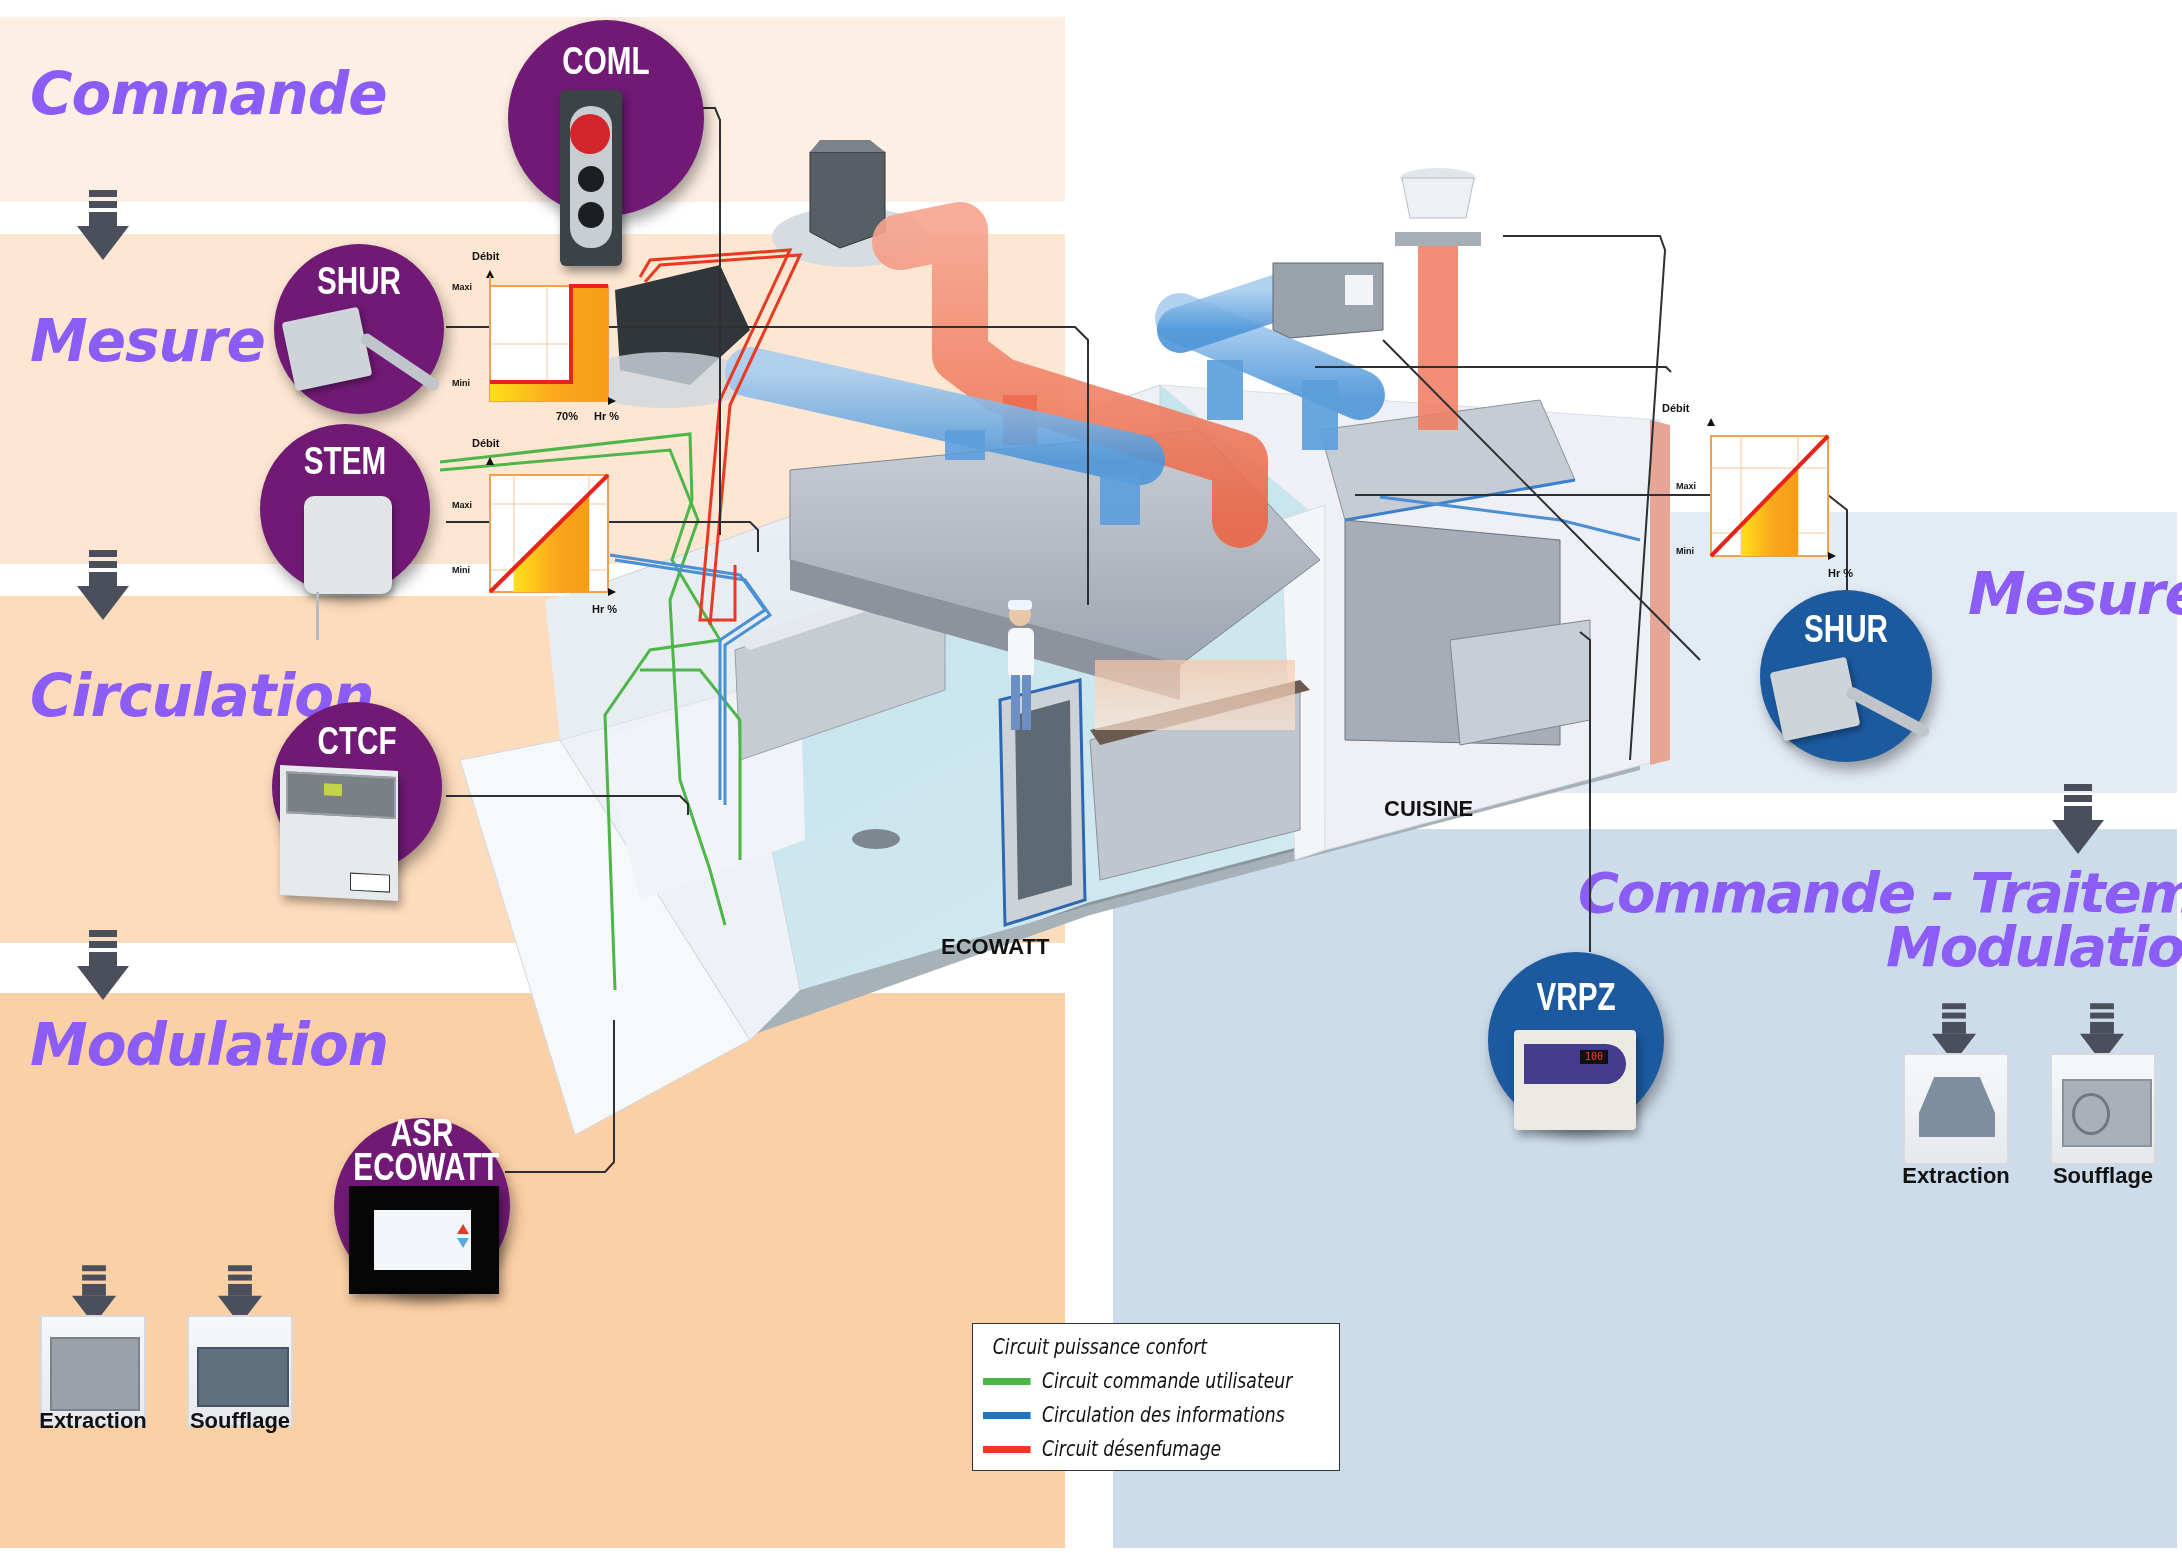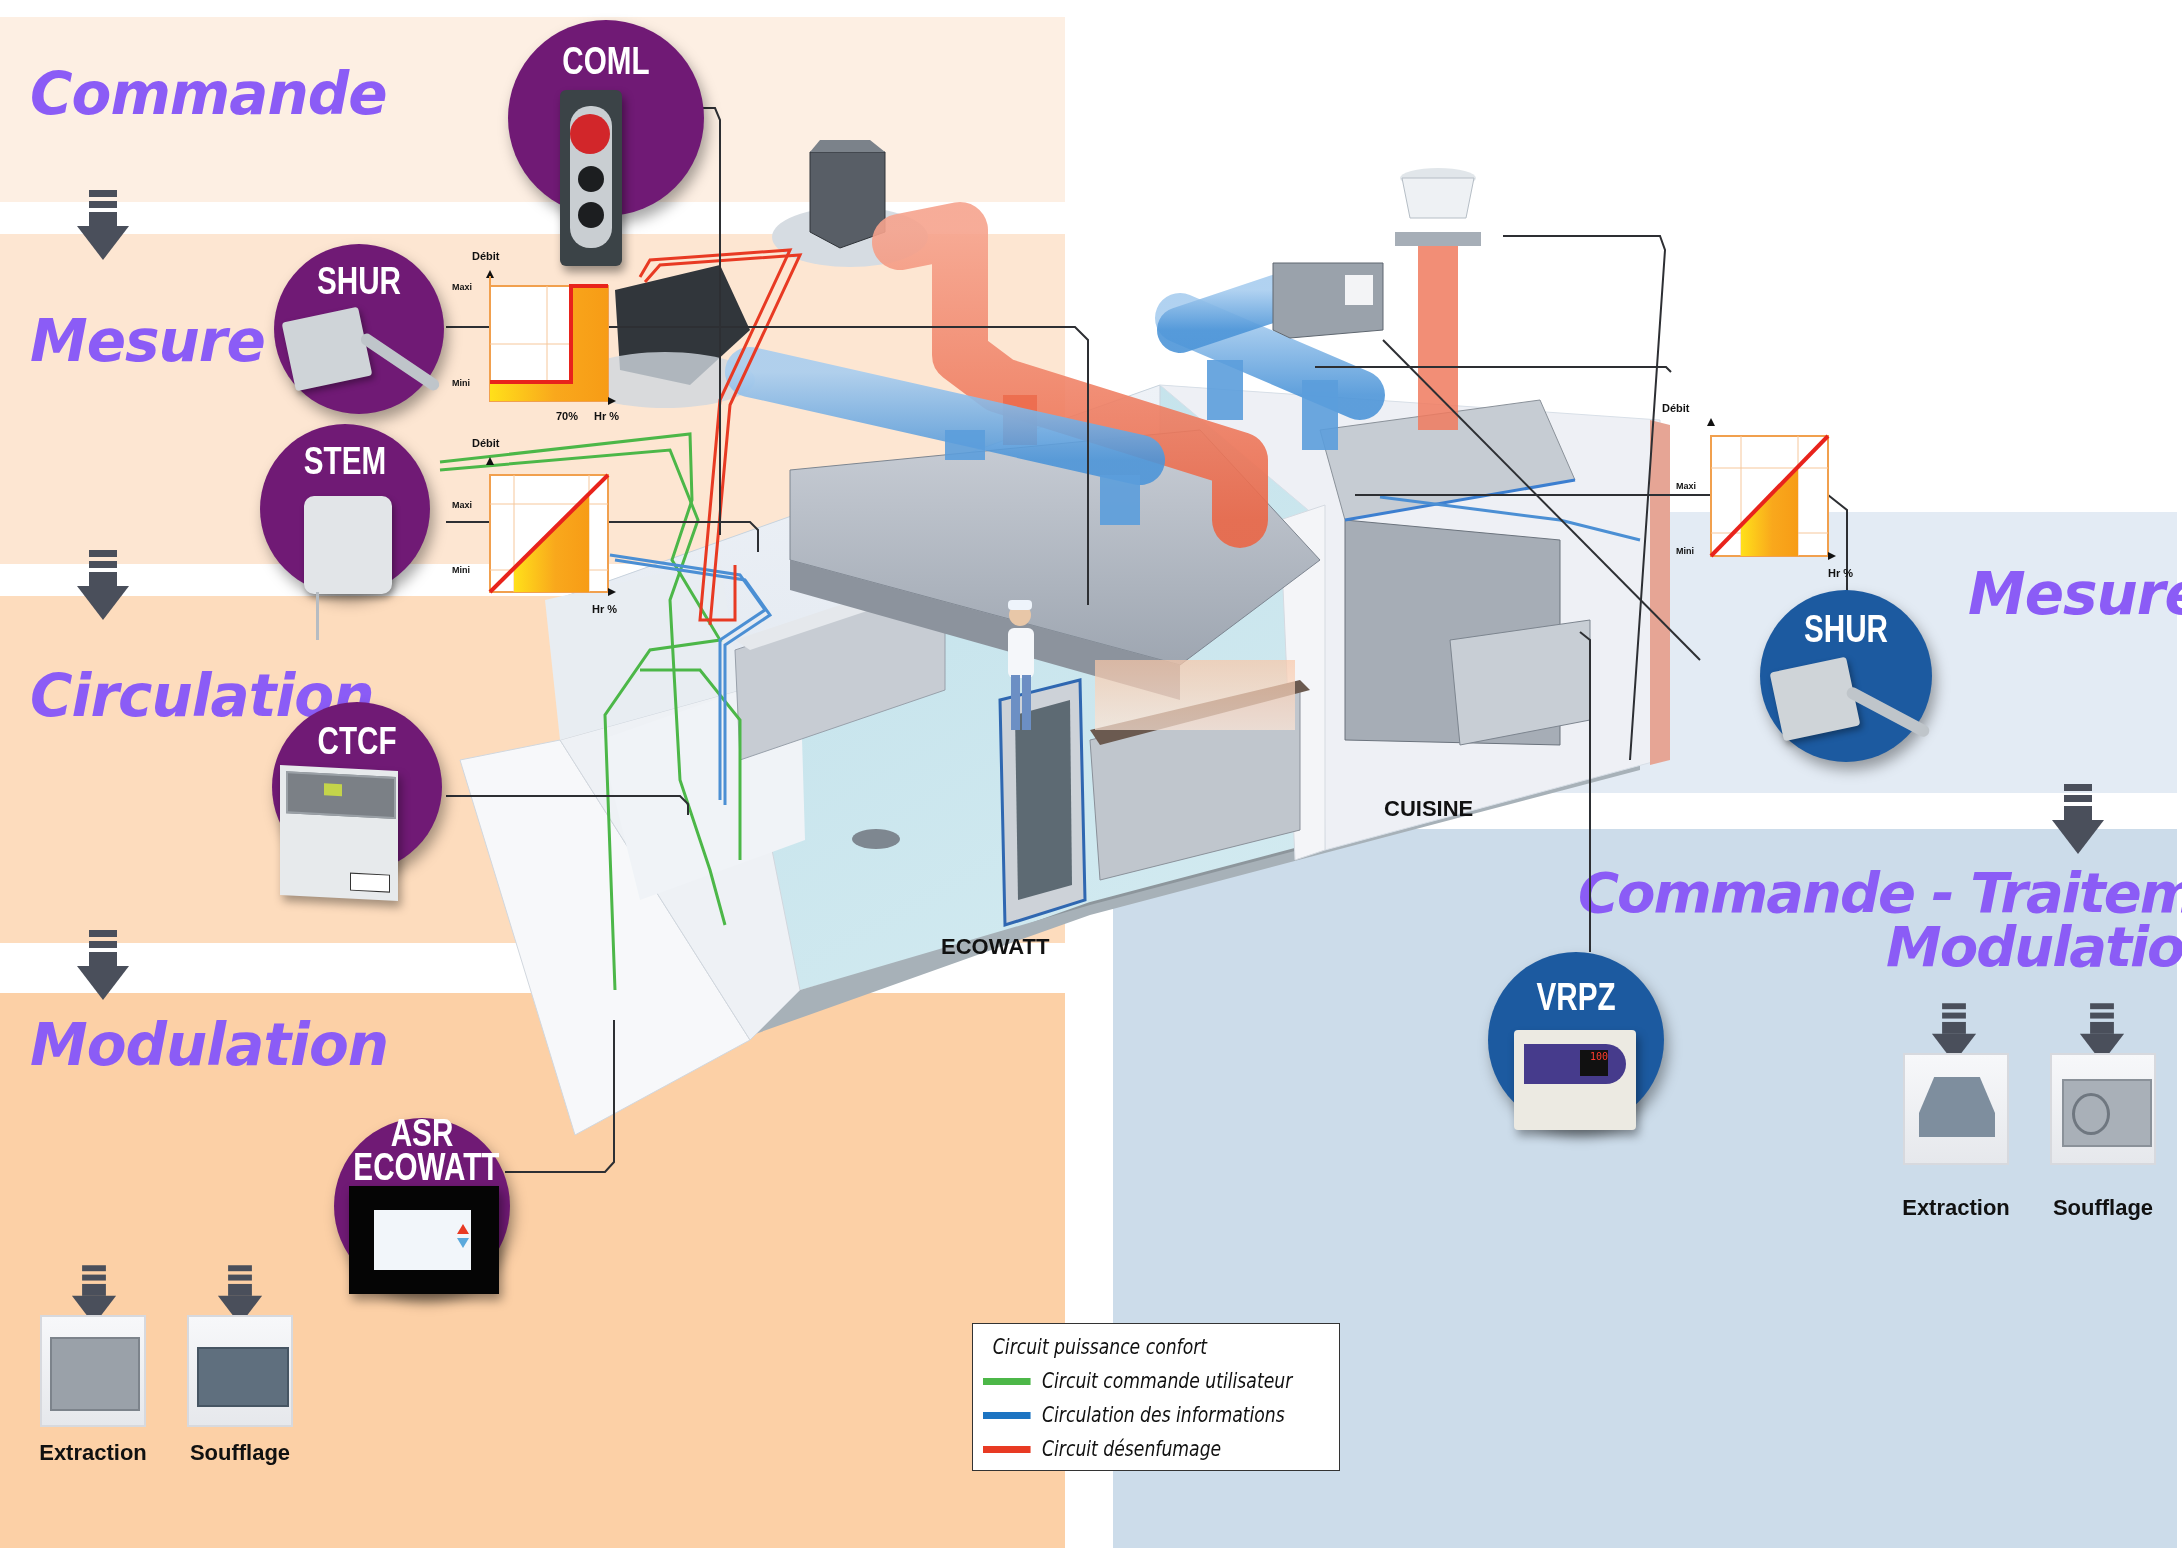--- a/index.html
+++ b/index.html
@@ -16,21 +16,21 @@
   .product-label{position:absolute;left:0;right:0;text-align:center;color:#fff;font-family:"Liberation Sans",sans-serif;font-weight:700;font-size:38px;transform:scaleX(0.78);letter-spacing:0;line-height:38px;}
   .device{position:absolute;}
   .chart-svg{position:absolute;overflow:visible;}
   .chart-svg text{font-family:"Liberation Sans",sans-serif;font-weight:700;fill:#111;}
   .scene{position:absolute;left:0;top:0;}
   .room-label{position:absolute;font-family:"Liberation Sans",sans-serif;font-weight:700;font-size:22px;color:#111;}
   .legend{position:absolute;left:972px;top:1323px;width:368px;height:148px;background:#fff;border:1.5px solid #333;box-sizing:border-box;padding:6px 10px;}
   .legend-row{display:flex;align-items:center;height:34px;font-family:"DejaVu Sans",sans-serif;font-style:italic;font-size:21px;color:#111;transform:scaleX(0.82);transform-origin:left center;white-space:nowrap;}
   .legend-swatch{width:58px;height:7px;margin-right:14px;flex:none;}
   .fan-card{position:absolute;width:106px;height:112px;background:linear-gradient(180deg,#f7f8fa,#e6e8ec);border:2px solid #d7d9de;box-sizing:border-box;}
-  .fan-label{position:absolute;font-family:"Liberation Sans",sans-serif;font-weight:700;font-size:22px;color:#111;text-align:center;width:140px;margin-top:32px;}
+  .fan-label{position:absolute;font-family:"Liberation Sans",sans-serif;font-weight:700;font-size:22px;color:#111;text-align:center;width:140px;}
 </style>
 </head>
 <body>
 
 <div class="band" style="left:0;top:17px;width:1065px;height:185px;background:#fdefe3;"></div>
 <div class="band" style="left:0;top:234px;width:1065px;height:330px;background:#fde6d2;"></div>
 <div class="band" style="left:0;top:596px;width:1065px;height:347px;background:#fddcbd;"></div>
 <div class="band" style="left:0;top:993px;width:1065px;height:555px;background:#fcd0a6;"></div>
 <div class="band" style="left:1113px;top:512px;width:1064px;height:281px;background:#e3ebf4;"></div>
 <div class="band" style="left:1113px;top:829px;width:1064px;height:719px;background:#ccdcea;"></div>
@@ -324,21 +324,21 @@
 <div class="product blue" style="left:1760px;top:590px;width:172px;height:172px;">
   <div class="product-label" style="top:20px;">SHUR</div>
   <div class="device" style="left:16px;top:74px;width:78px;height:70px;background:#cfd4d8;transform:rotate(-12deg);border-radius:4px;box-shadow:2px 4px 6px rgba(0,0,0,0.35);"></div>
   <div style="position:absolute;left:82px;top:116px;width:92px;height:12px;background:#bfc5ca;transform:rotate(28deg);border-radius:6px;"></div>
 </div>
 
 <div class="product blue" style="left:1488px;top:952px;width:176px;height:176px;">
   <div class="product-label" style="top:26px;">VRPZ</div>
   <div class="device" style="left:26px;top:78px;width:122px;height:100px;background:#eceae2;border-radius:4px;box-shadow:3px 6px 10px rgba(0,0,0,0.35);">
     <div style="position:absolute;left:10px;top:14px;width:102px;height:40px;background:#463b8c;border-radius:0 30px 30px 0;"></div>
-    <div style="position:absolute;left:66px;top:20px;width:28px;height:26px;background:#111;color:#ff3b2f;font-family:'DejaVu Sans Mono',monospace;font-size:10px;text-align:right;line-height:14px;">100</div>
+    <div style="position:absolute;left:66px;top:20px;width:28px;height:14px;background:#111;color:#ff3b2f;font-family:'DejaVu Sans Mono',monospace;font-size:10px;text-align:center;line-height:14px;">100</div>
   </div>
 </div>
 
 <div class="flow-arrow" style="left:1928px;top:998px;transform:scale(0.85);">
     <div class="bar"></div>
     <div class="bar"></div>
     <div class="stem"></div>
     <div class="head"></div>
   </div>
 <div class="fan-card" style="left:1903px;top:1053px;">

